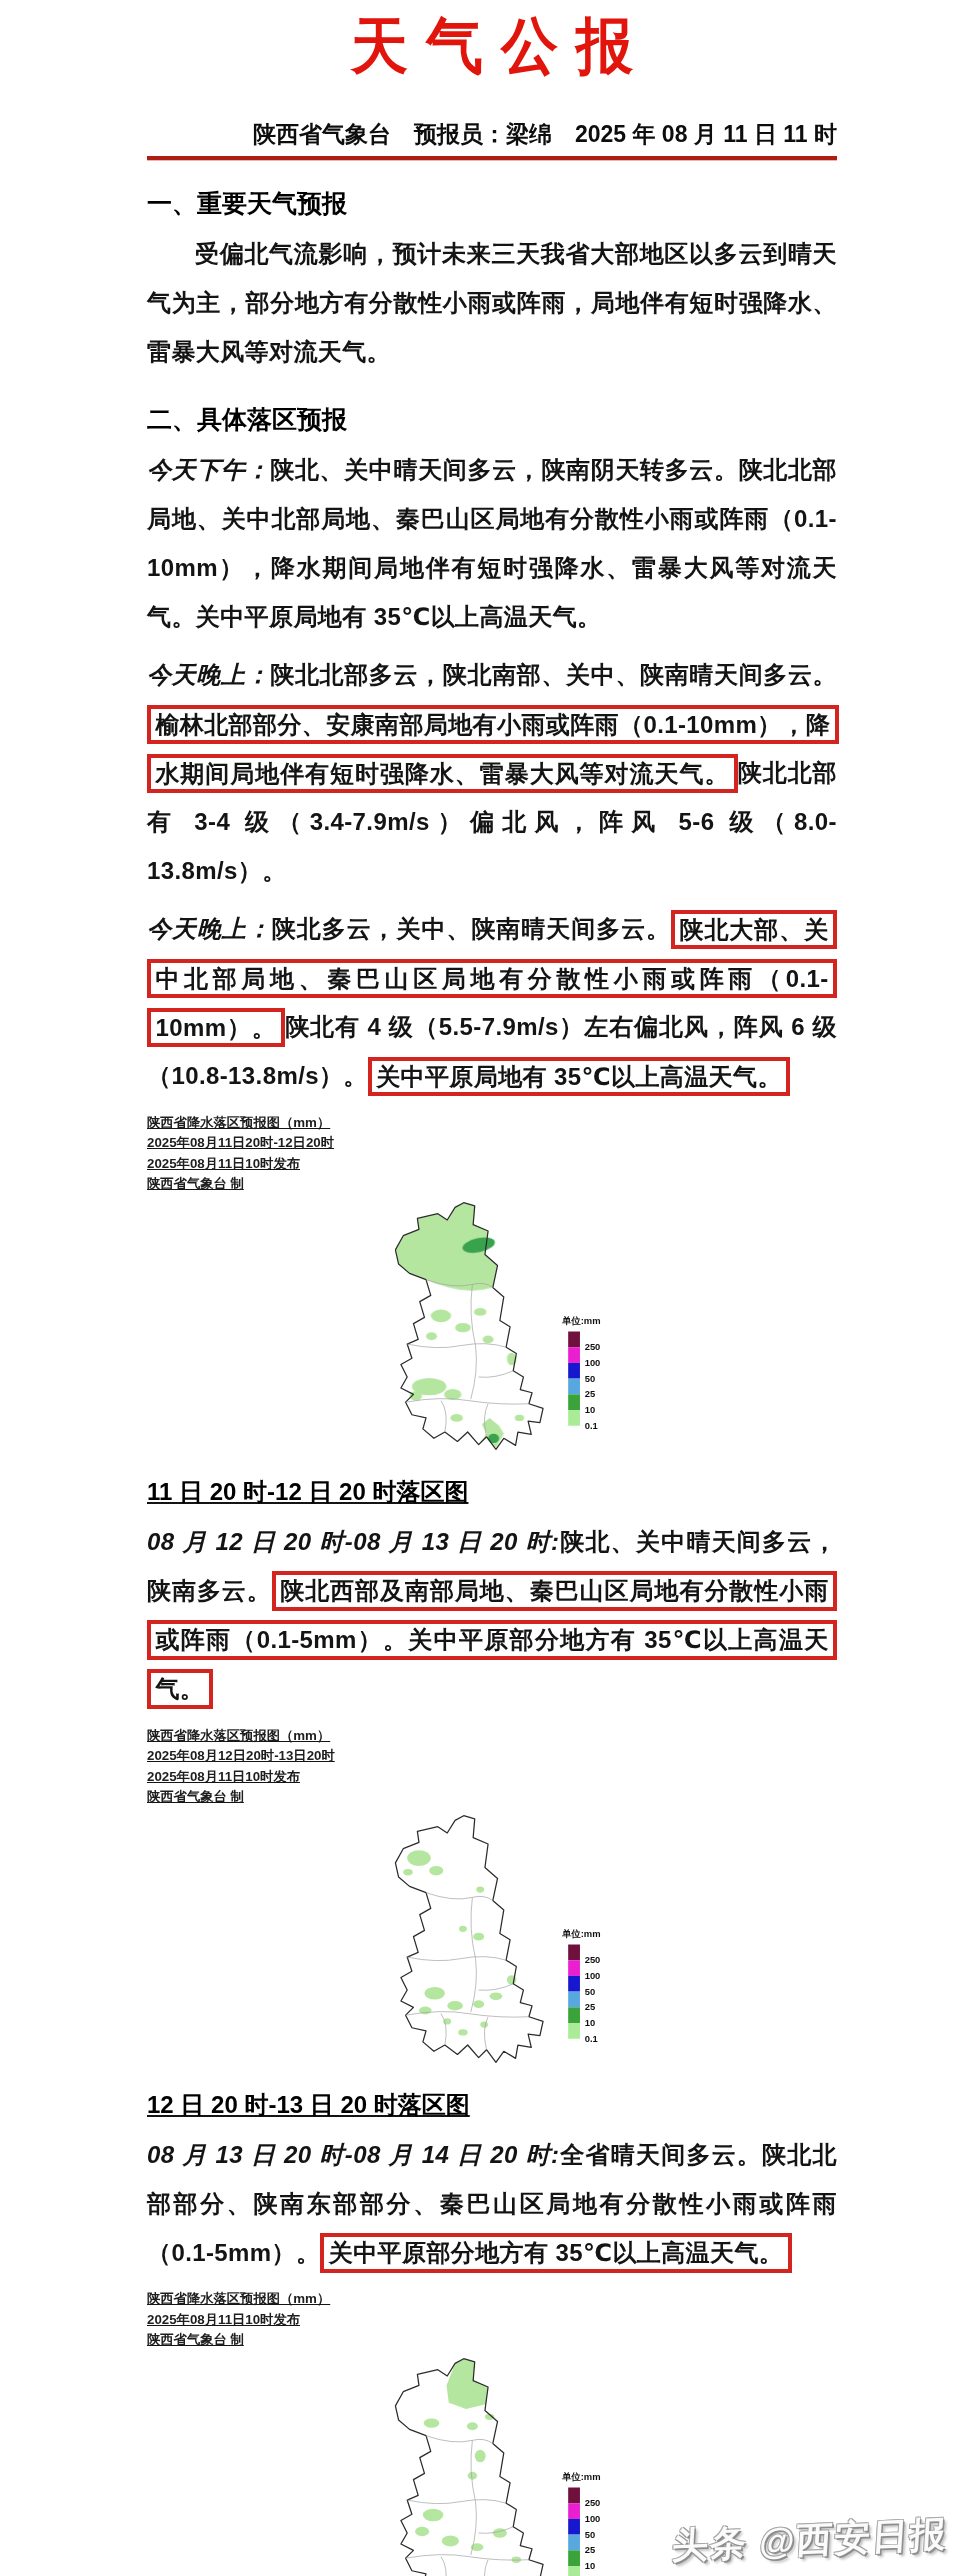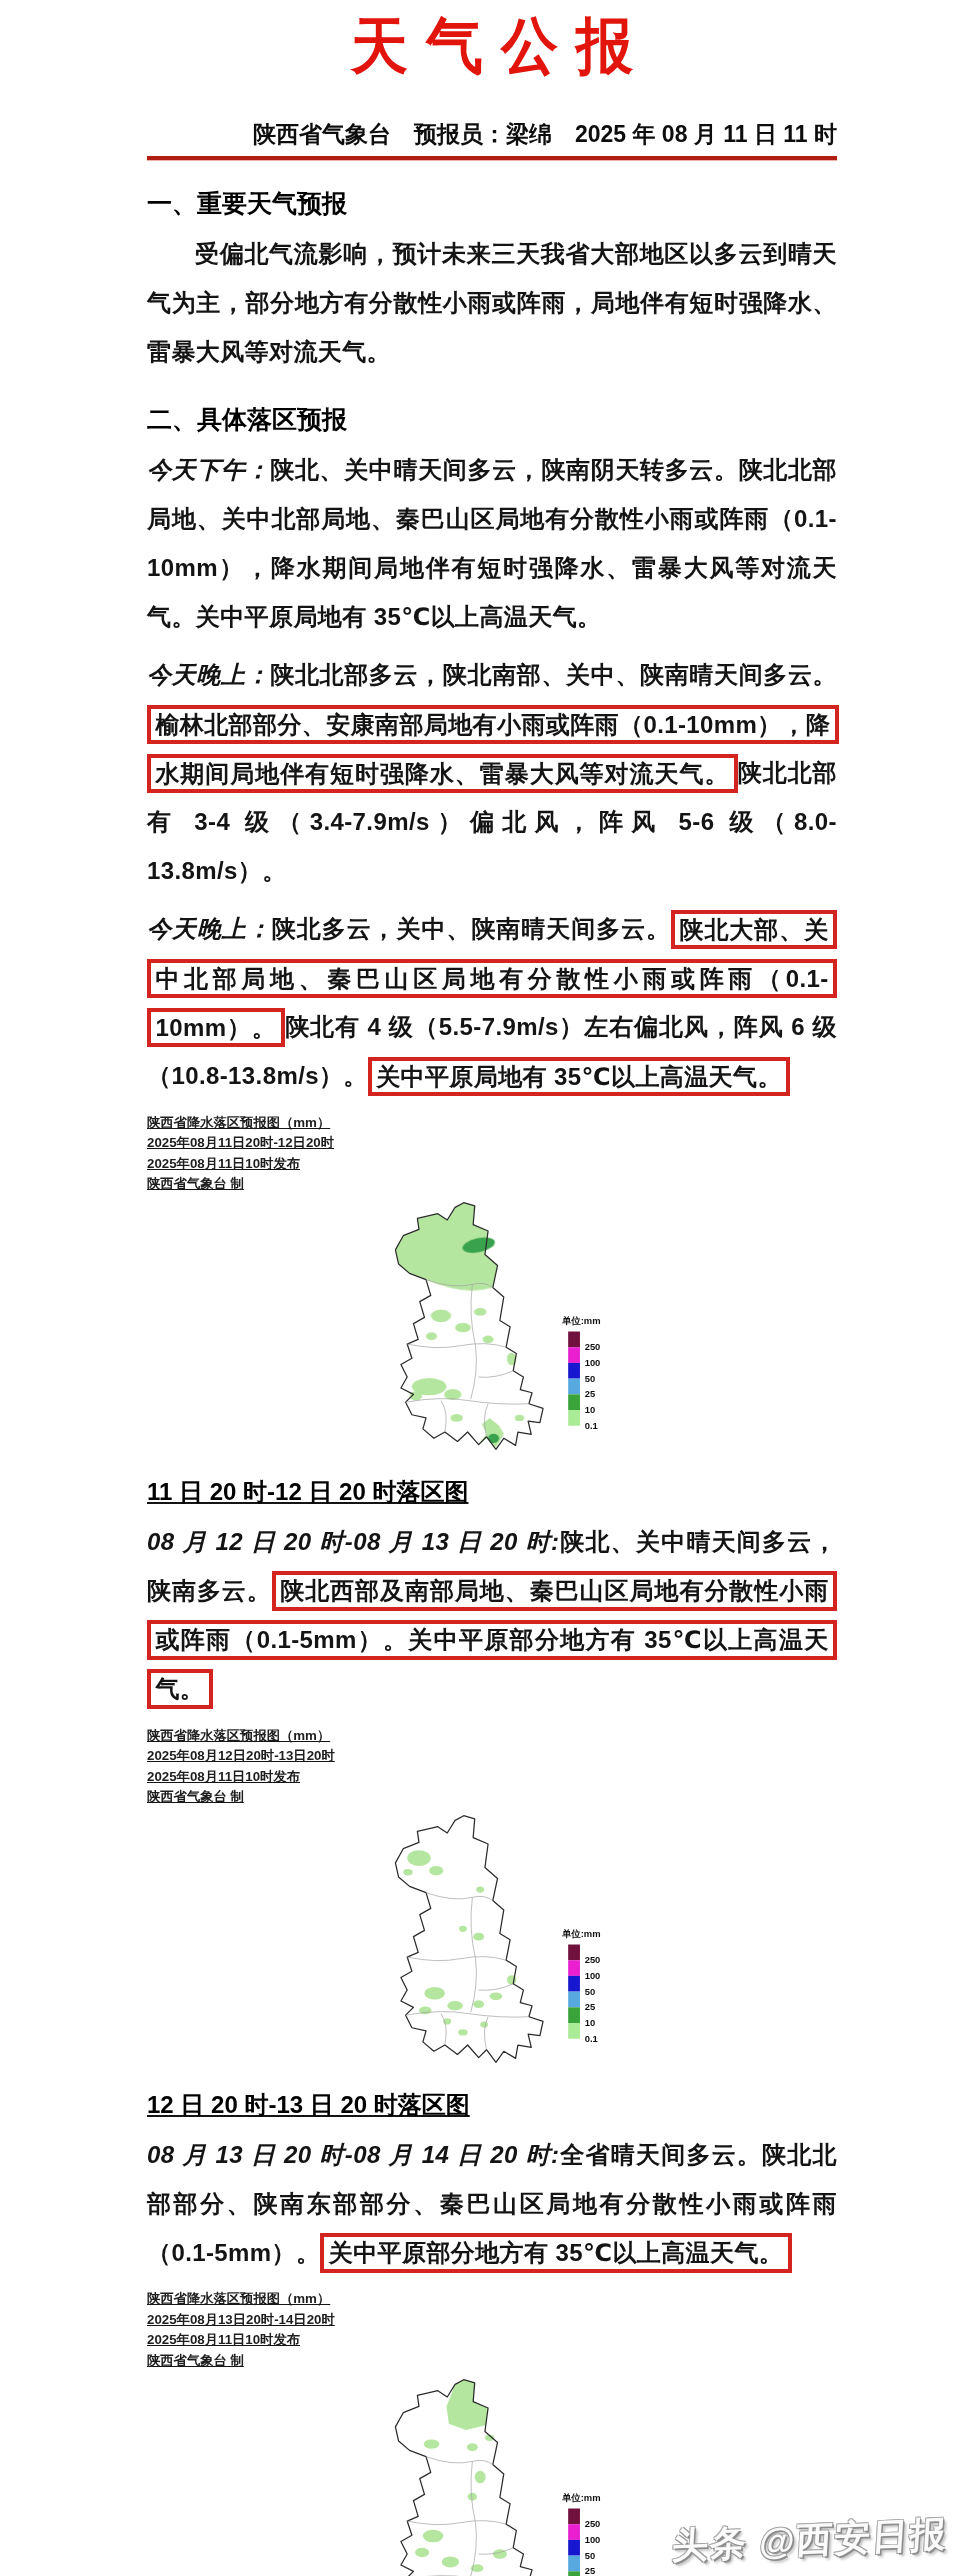--- a/index.html
+++ b/index.html
@@ -174,21 +174,20 @@
       </g>
     </svg>
     <figcaption>12 日 20 时-13 日 20 时落区图</figcaption>
   </figure>
 
   <p class="para"><span class="lead">08 月 13 日 20 时-08 月 14 日 20 时:</span><span>全省晴天间多云。陕北北部部分、陕南东部部分、秦巴山区局地有分散性小雨或阵雨（0.1-5mm）。</span><span class="hl">关中平原部分地方有 35℃以上高温天气。</span></p>
 
   <figure class="map-fig">
     <div class="map-head">
       <div>陕西省降水落区预报图（mm）</div>
-      <div>2025年08月13日20时-14日20时</div>
       <div>2025年08月11日10时发布</div>
       <div>陕西省气象台  制</div>
     </div>
     <svg class="map-svg" width="276" height="267" viewBox="0 0 330 340">
       <use href="#provPath" fill="#ffffff" stroke="none"></use>
       <g opacity="0.95">
         <path class="patch" d="M129 6 L143 10 L141 34 L160 42 L157 64 L132 70 L110 62 L107 40 L118 12 Z" fill="#b2e59b"></path>
         <ellipse class="patch" cx="88" cy="88" rx="10" ry="6" fill="#b2e59b"></ellipse>
         <ellipse class="patch" cx="140" cy="92" rx="7" ry="5" fill="#b2e59b"></ellipse>
         <ellipse class="patch" cx="162" cy="80" rx="6" ry="4" fill="#b2e59b"></ellipse>

